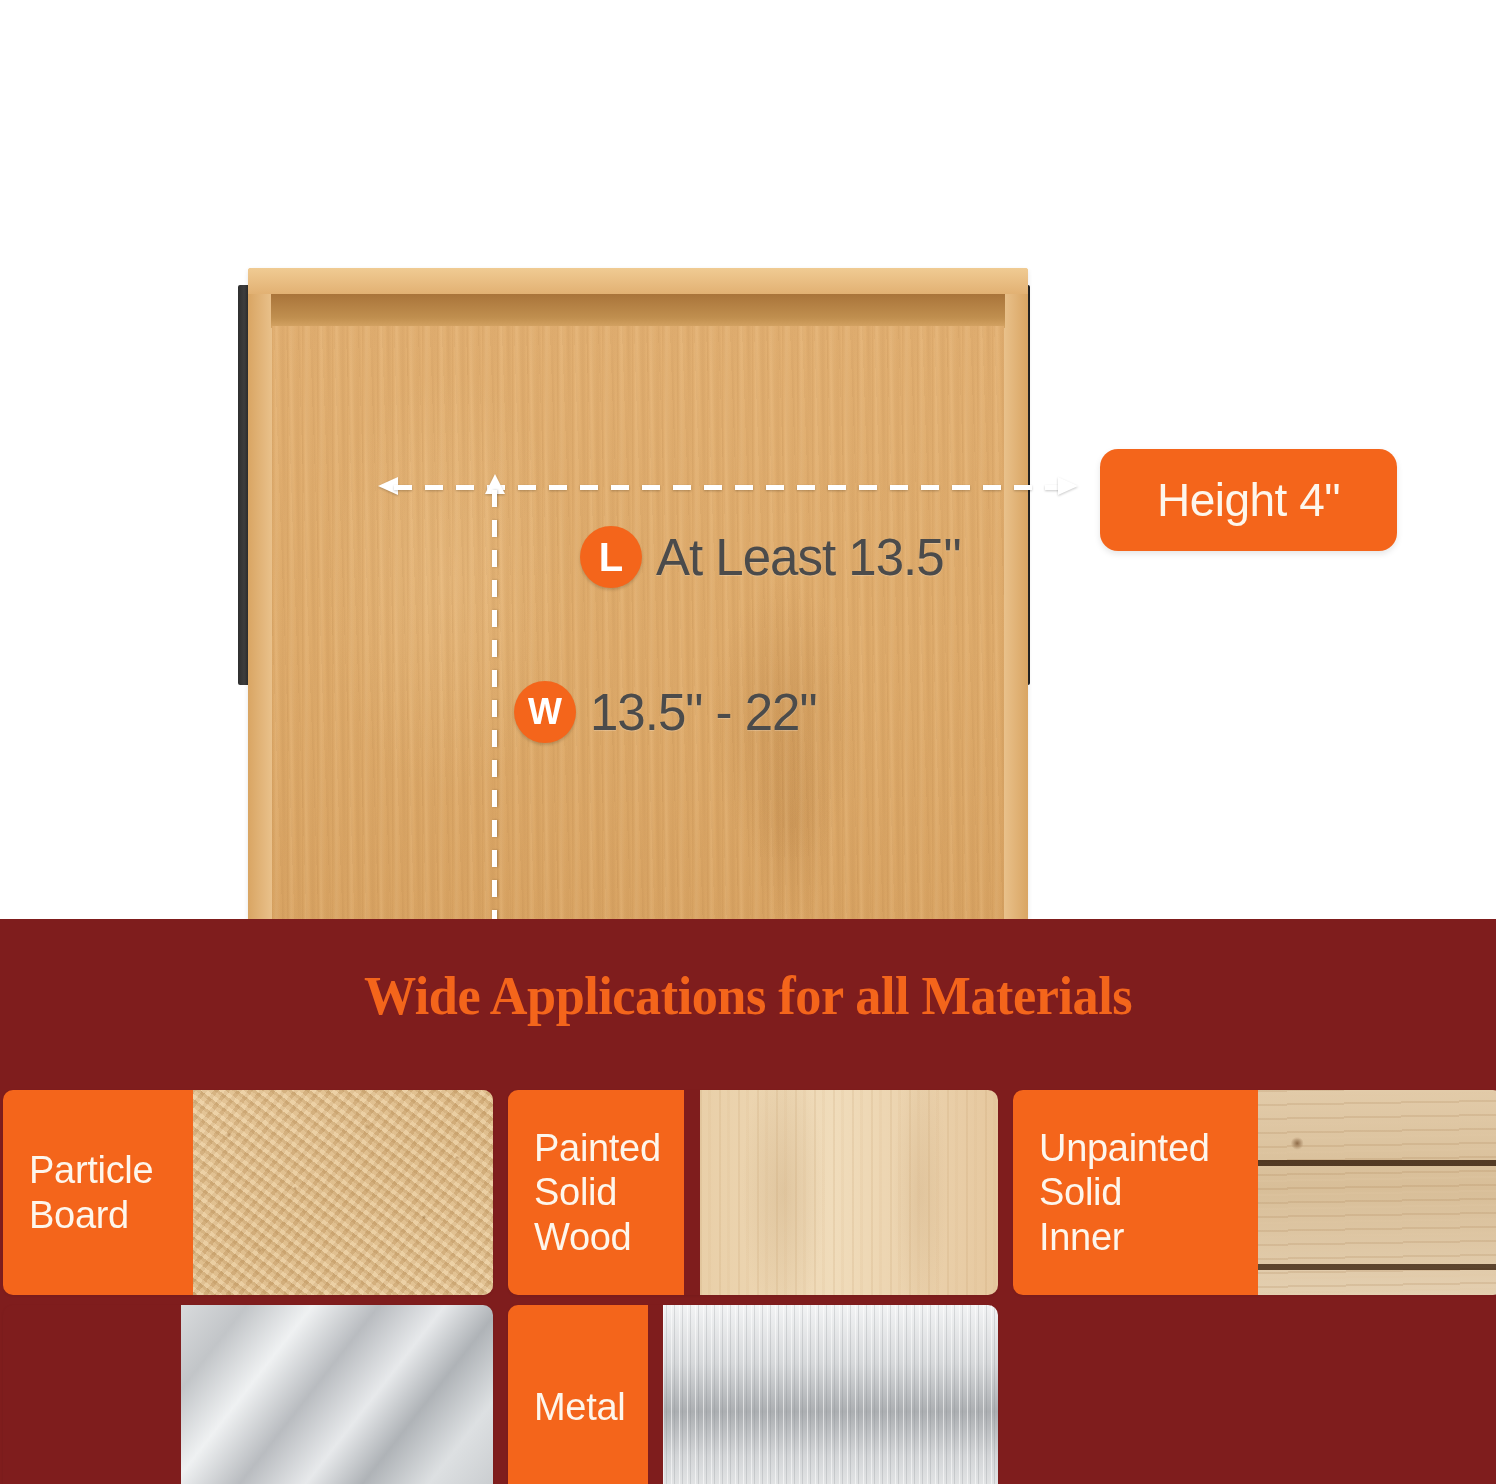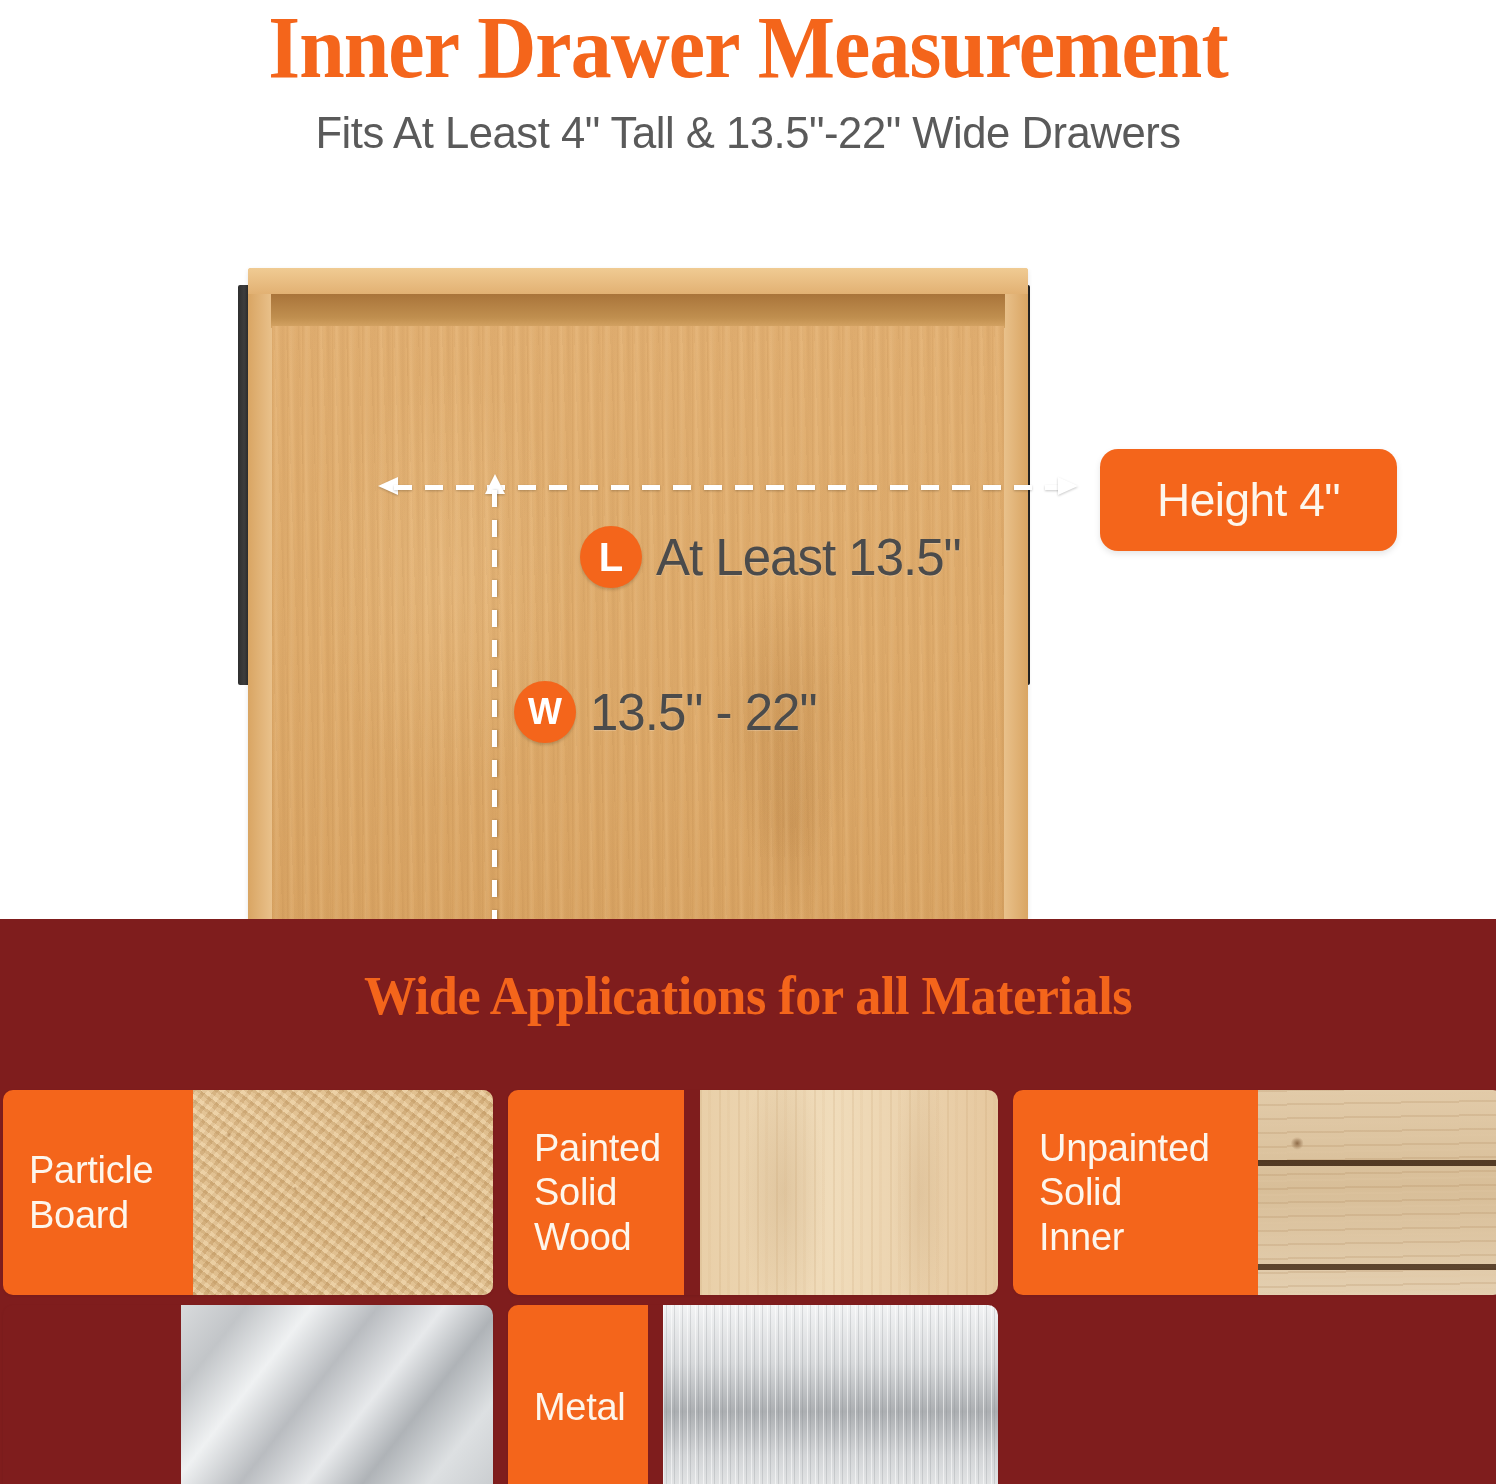--- a/index.html
+++ b/index.html
@@ -270,24 +270,20 @@
         rgba(255,255,255,0.55) 0 1px, rgba(0,0,0,0) 1px 3px,
         rgba(120,125,130,0.22) 3px 4px, rgba(0,0,0,0) 4px 8px),
       linear-gradient(180deg, #F2F3F4 0%, #D7D9DB 28%, #ACAFB2 52%, #D4D6D8 74%, #EEEFF0 100%);
   }
 </style>
 </head>
 <body>
 
 <div class="page">
 
-  <div class="header">
-    <div class="main-title">Inner Drawer Measurement</div>
-    <div class="sub-title">Fits At Least 4" Tall &amp; 13.5"-22" Wide Drawers</div>
-  </div>
 
   <div class="drawer-stage">
 
     <div class="rail rail-left"></div>
     <div class="rail rail-right"></div>
 
     <div class="drawer-box">
       <div class="rim-top"></div>
       <div class="wall wall-left"></div>
       <div class="wall wall-right"></div>

